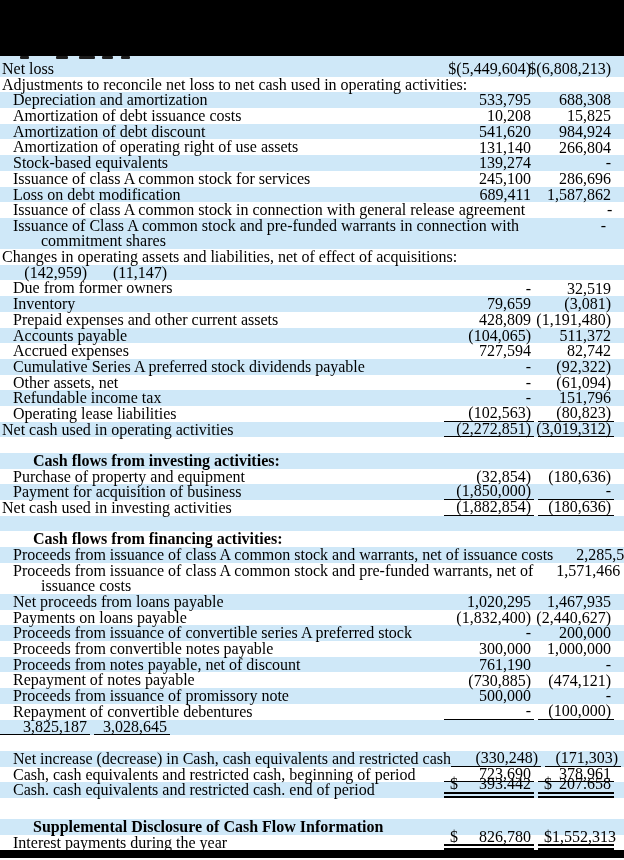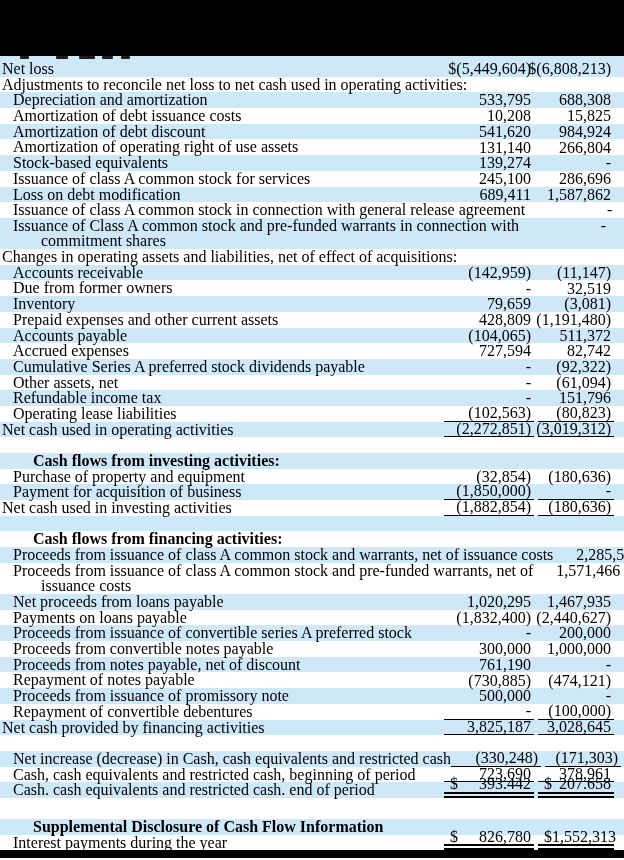--- a/index.html
+++ b/index.html
@@ -139,21 +139,20 @@
         <span>-</span>
       </div>
       <div class="cell c2">
         <span>600,000</span>
       </div>
     </div>
     <div class="row">
       <div class="label"><span>Changes in operating assets and liabilities, net of effect of acquisitions:</span></div>
     </div>
     <div class="row alt ind1">
-      <div class="label"><span>Accounts receivable</span></div>
       <div class="cell c1">
         <span>(142,959)</span>
       </div>
       <div class="cell c2">
         <span>(11,147)</span>
       </div>
     </div>
     <div class="row ind1">
       <div class="label"><span>Due from former owners</span></div>
       <div class="cell c1">
@@ -363,21 +362,20 @@
     <div class="row ind1 ul-single">
       <div class="label"><span>Repayment of convertible debentures</span></div>
       <div class="cell c1">
         <span>-</span>
       </div>
       <div class="cell c2">
         <span>(100,000)</span>
       </div>
     </div>
     <div class="row alt ul-single">
-      <div class="label"><span>Net cash provided by financing activities</span></div>
       <div class="cell c1">
         <span>3,825,187</span>
       </div>
       <div class="cell c2">
         <span>3,028,645</span>
       </div>
     </div>
     <div class="row"></div>
     <div class="row alt ind1 ul-single">
       <div class="label"><span>Net increase (decrease) in Cash, cash equivalents and restricted cash</span></div>

